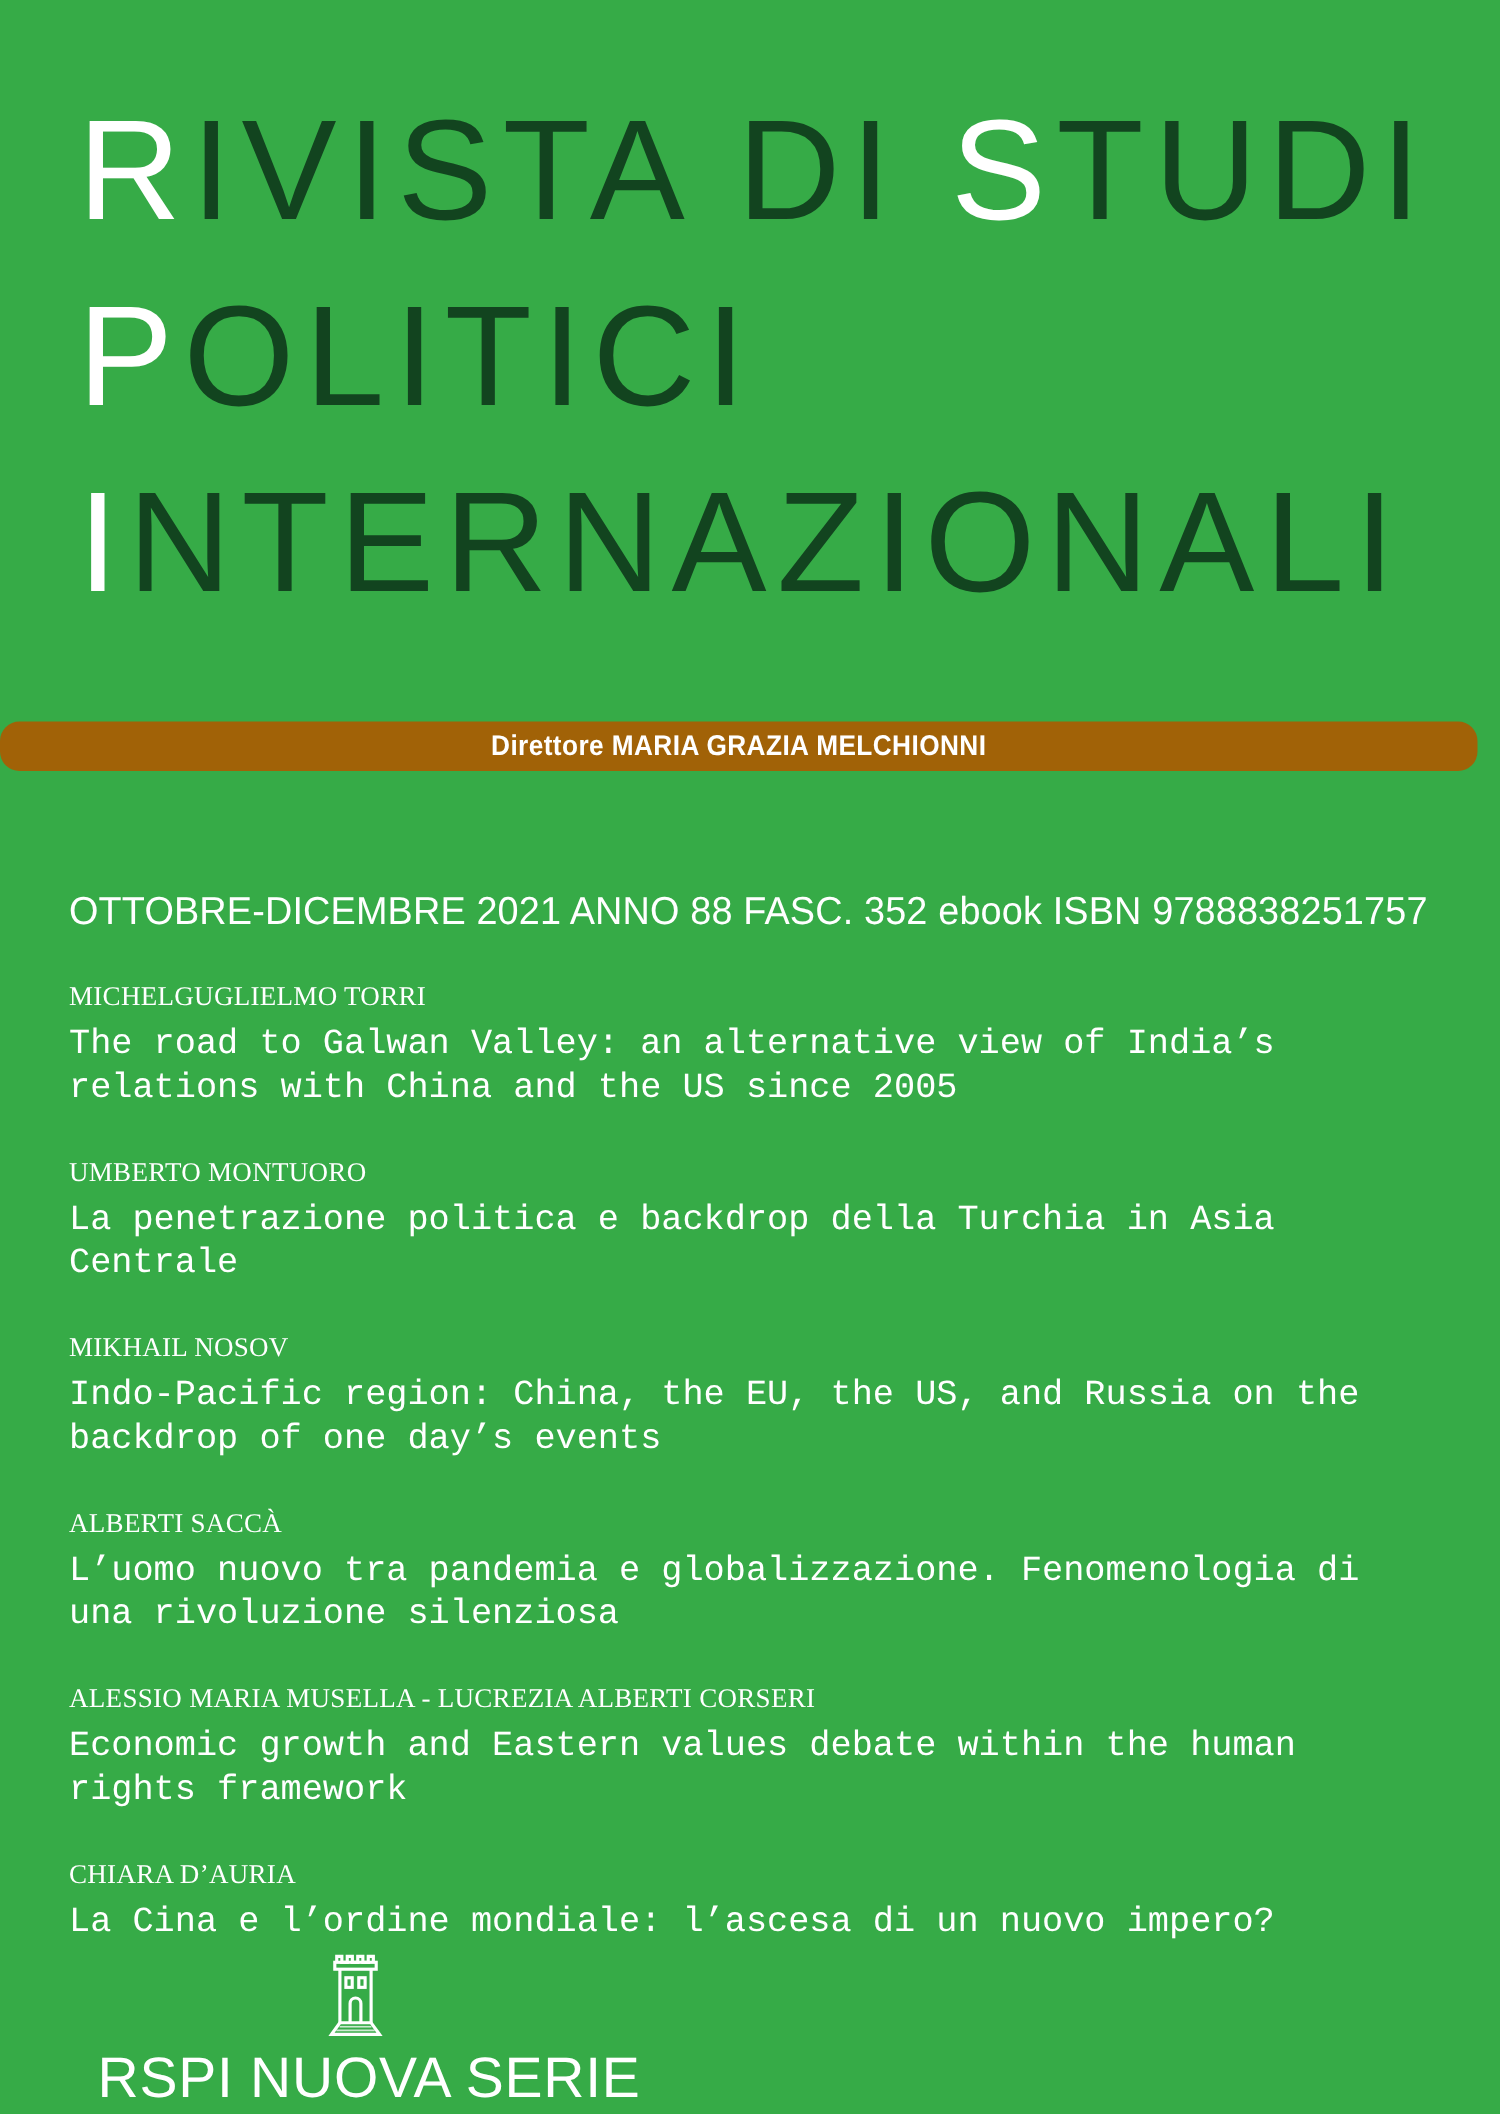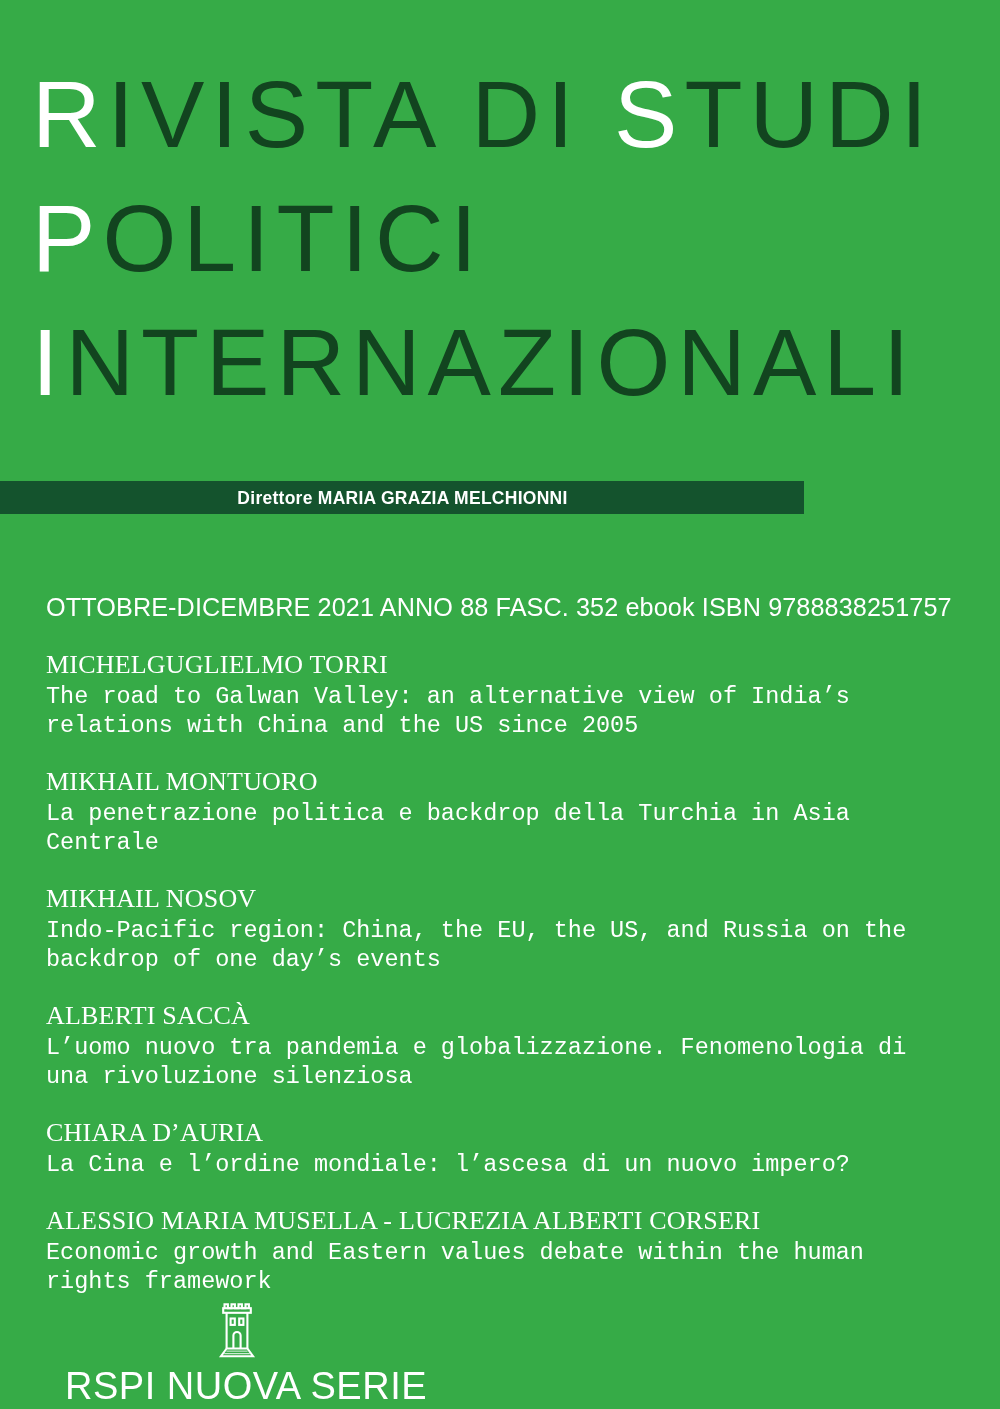--- a/index.html
+++ b/index.html
@@ -31,40 +31,42 @@
   }
   .mast-line {
     font-family: "Liberation Sans", sans-serif;
     font-weight: 300;
     font-size: 95px;
     line-height: 124px;
     letter-spacing: 7px;
     color: #12441f;
     padding-left: 32px;
     white-space: nowrap;
+    margin-left: 20px;
     -webkit-font-smoothing: antialiased;
   }
   .mast-line .cap {
     color: #ffffff;
   }
   .mast-line.l1 { font-size: 95px; }
   .mast-line.l2 { font-size: 95px; }
   .mast-line.l3 { font-size: 95px; }
 
   
   .director-band {
     position: absolute;
     left: 0;
     top: 481px;
-    width: 804px;
+    width: 985px;
     height: 33px;
-    background: #14532d;
+    background: #a16207;
     display: flex;
     align-items: center;
     justify-content: center;
+    border-radius: 13px;
   }
   .director-text {
     color: #ffffff;
     font-family: "Liberation Sans", sans-serif;
     font-weight: bold;
     font-size: 19px;
     letter-spacing: 0.3px;
     transform: scaleX(0.92);
     white-space: nowrap;
   }
@@ -90,21 +92,21 @@
     top: 650px;
     width: 910px;
   }
   .toc-entry {
     margin-bottom: 27px;
   }
   .toc-entry:last-child { margin-bottom: 0; }
   .toc-author {
     color: #ffffff;
     font-family: "Liberation Serif", serif;
-    font-size: 26px;
+    font-size: 18px;
     line-height: 29px;
     letter-spacing: 0.2px;
     white-space: nowrap;
   }
   .toc-title {
     color: #ffffff;
     font-family: Liberation Mono, monospace;
     font-size: 23.5px;
     line-height: 29px;
     letter-spacing: 0px;
@@ -152,38 +154,38 @@
   </div>
 
   <div class="issue-line">OTTOBRE-DICEMBRE 2021  ANNO 88  FASC. 352  ebook ISBN 9788838251757</div>
 
   <div class="toc">
     <div class="toc-entry">
       <div class="toc-author">MICHELGUGLIELMO TORRI</div>
       <div class="toc-title">The road to Galwan Valley: an alternative view of India’s relations with China and the US since 2005</div>
     </div>
     <div class="toc-entry">
-      <div class="toc-author">MIKHAIL MONTUORO</div>
+      <div class="toc-author">UMBERTO MONTUORO</div>
       <div class="toc-title">La penetrazione politica e backdrop della Turchia in Asia Centrale</div>
     </div>
     <div class="toc-entry">
       <div class="toc-author">MIKHAIL NOSOV</div>
       <div class="toc-title">Indo-Pacific region: China, the EU, the US, and Russia on the backdrop of one day’s events</div>
     </div>
     <div class="toc-entry">
       <div class="toc-author">ALBERTI SACCÀ</div>
       <div class="toc-title">L’uomo nuovo tra pandemia e globalizzazione. Fenomenologia di una rivoluzione silenziosa</div>
     </div>
     <div class="toc-entry">
+      <div class="toc-author">ALESSIO MARIA MUSELLA - LUCREZIA ALBERTI CORSERI</div>
+      <div class="toc-title">Economic growth and Eastern values debate within the human rights framework</div>
+    </div>
+    <div class="toc-entry">
       <div class="toc-author">CHIARA D’AURIA</div>
       <div class="toc-title">La Cina e l’ordine mondiale: l’ascesa di un nuovo impero?</div>
-    </div>
-    <div class="toc-entry">
-      <div class="toc-author">ALESSIO MARIA MUSELLA - LUCREZIA ALBERTI CORSERI</div>
-      <div class="toc-title">Economic growth and Eastern values debate within the human rights framework</div>
     </div>
   </div>
 
   <div class="footer">
     <svg class="tower-icon" viewBox="0 0 46 66" aria-hidden="true">
       <g fill="none" stroke="#ffffff" stroke-width="2.1">
 
         <path d="M10.5 10.2 V6.2 h3.4 V10.2 h3.6 V6.2 h3.4 V10.2 h3.6 V6.2 h3.4 V10.2 h3.6 V6.2 h3.4 V10.2"></path>
 
         <rect x="9.2" y="10.2" width="27.6" height="4.6"></rect>

